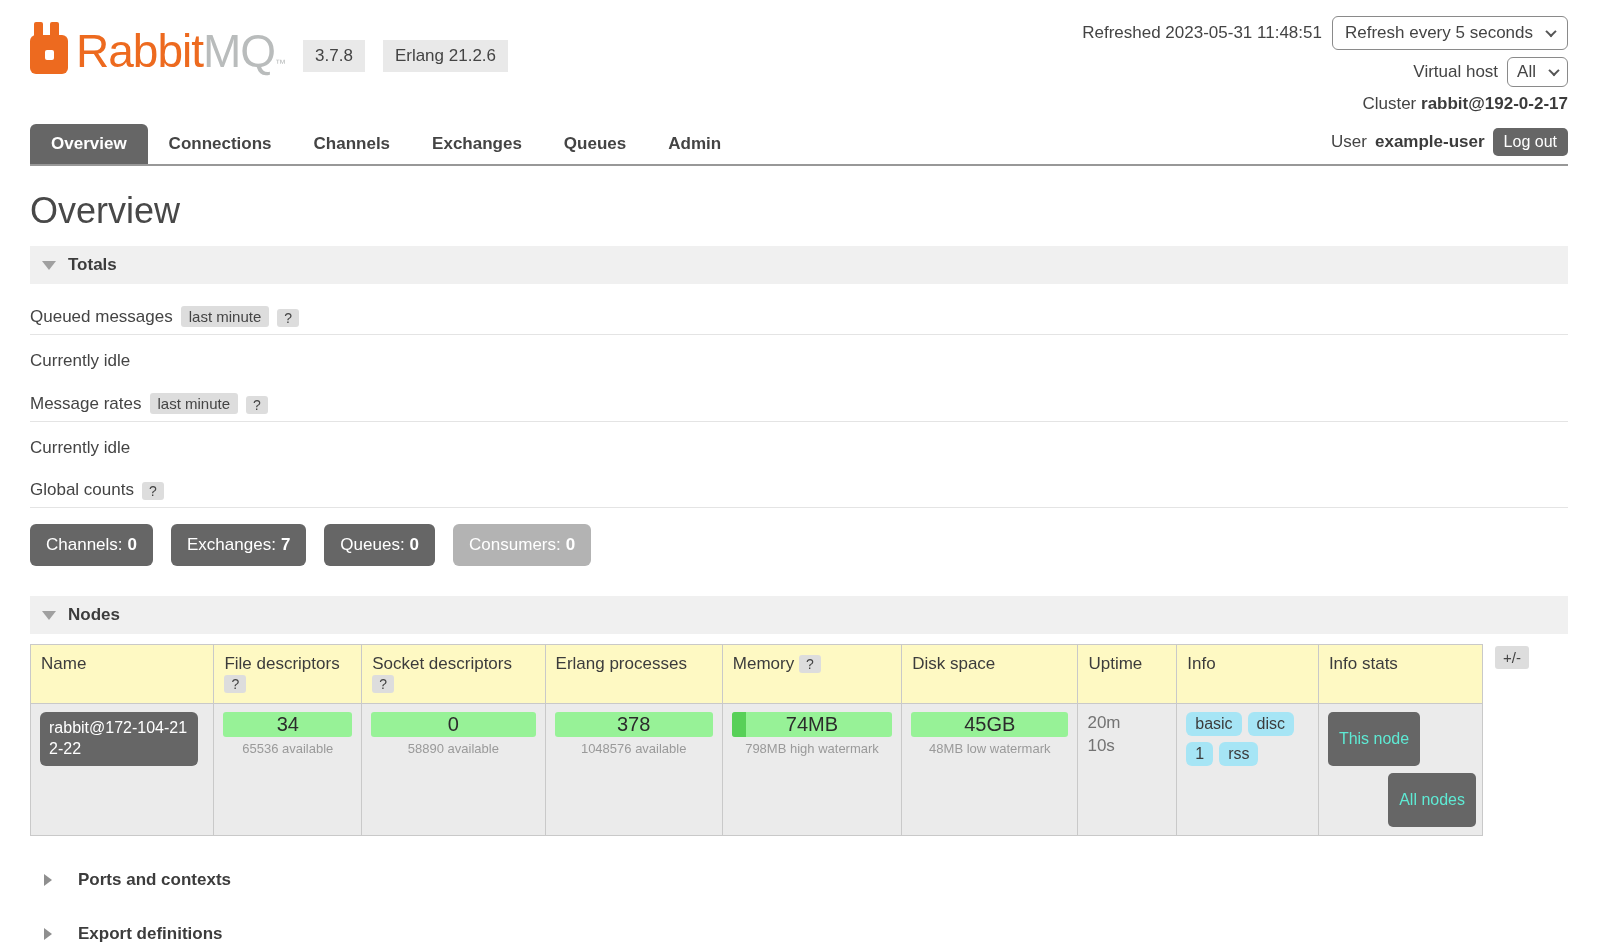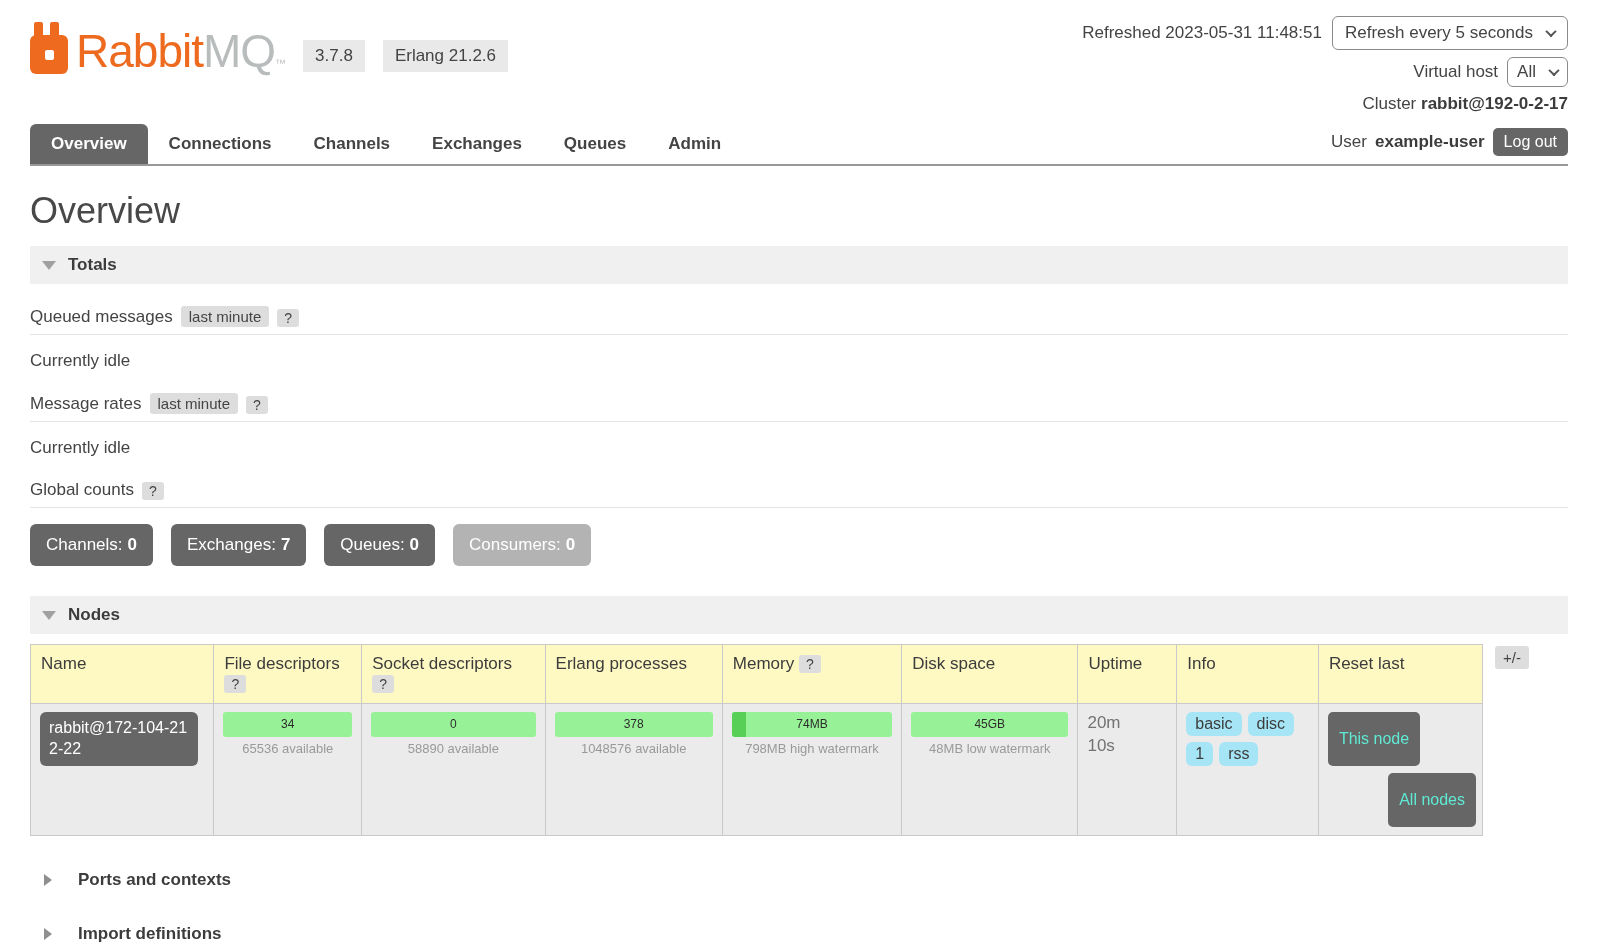--- a/index.html
+++ b/index.html
@@ -78,21 +78,21 @@
   table.nodes th { background: #fef9c3; font-weight: normal; font-size: 17px; color: #3c3c3c; padding: 9px 10px; height: 48px; }
   table.nodes td { background: #ebebeb; padding: 8px 9px; height: 66px; }
   .col-name { width: 180px; } .col-fd { width: 145px; margin-left: 20px; } .col-sd { width: 180px; }
   .col-ep { width: 174px; } .col-mem { width: 176px; } .col-disk { width: 173px; }
   .col-up { width: 97px; } .col-info { width: 139px; } .col-reset { width: 161px; }
 
   .node-badge { display: inline-block; background: #666; color: #fff; border-radius: 6px;
     padding: 6px 9px; font-size: 16px; line-height: 1.3; max-width: 158px; word-break: break-all; cursor: pointer; }
 
   .bar { position: relative; height: 25px; background: #97f297; border-radius: 3px; overflow: hidden;
-    text-align: center; font-size: 12px; color: #2c2c2c; line-height: 25px; }
+    text-align: center; font-size: 20px; color: #2c2c2c; line-height: 25px; }
   .bar .bar-fill { position: absolute; left: 0; top: 0; bottom: 0; background: #58d058; }
   .bar .bar-label { position: relative; }
   .bar-detail { text-align: center; font-size: 13px; color: #9a9a9a; margin-top: 4px; white-space: nowrap; }
 
   .uptime-val { width: 52px; font-size: 17px; line-height: 1.35; color: #737373; }
 
   .info-badges { display: flex; flex-wrap: wrap; gap: 6px; max-width: 122px; }
   .badge-blue { background: #a6e5f5; color: #3c3c3c; border-radius: 6px; padding: 3px 9px; font-size: 16px; }
 
   .reset-cell .rbtn { background: #666; color: #5eead4; border: none; border-radius: 5px;
@@ -215,21 +215,21 @@
       <tbody>
           <tr>
         <th class="col-name"><span>Name</span></th>
         <th class="col-fd"><span>File descriptors</span> <span class="help-badge">?</span></th>
         <th class="col-sd"><span>Socket descriptors</span> <span class="help-badge">?</span></th>
         <th class="col-ep"><span>Erlang processes</span></th>
         <th class="col-mem"><span>Memory</span> <span class="help-badge">?</span></th>
         <th class="col-disk"><span>Disk space</span></th>
         <th class="col-up"><span>Uptime</span></th>
         <th class="col-info"><span>Info</span></th>
-        <th class="col-reset"><span>Reset last</span></th>
+        <th class="col-reset"><span>Info stats</span></th>
       </tr>
       <tr>
         <td>
           <span class="node-badge">rabbit@172-104-212-22</span>
         </td>
         <td>
           <div class="bar"><span class="bar-label">34</span></div>
           <div class="bar-detail">65536 available</div>
         </td>
         <td>
@@ -271,16 +271,20 @@
       </table>
     <span class="plusminus">+/-</span>
   </div>
 
   <div class="collapsed">
     <span class="tri-right"></span>
     <span class="title">Ports and contexts</span>
   </div>
   <div class="collapsed">
     <span class="tri-right"></span>
+    <span class="title">Export definitions</span>
+  </div>
+  <div class="collapsed">
+    <span class="tri-right"></span>
     <span class="title">Import definitions</span>
   </div>
 
 </div>
 
 </body></html>

